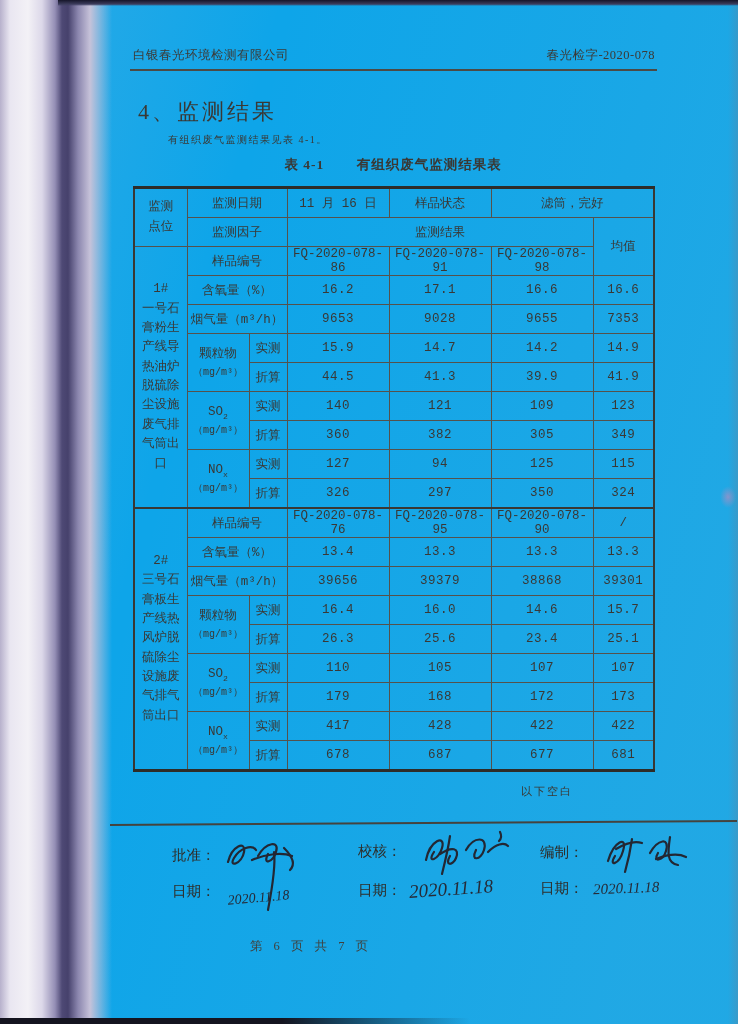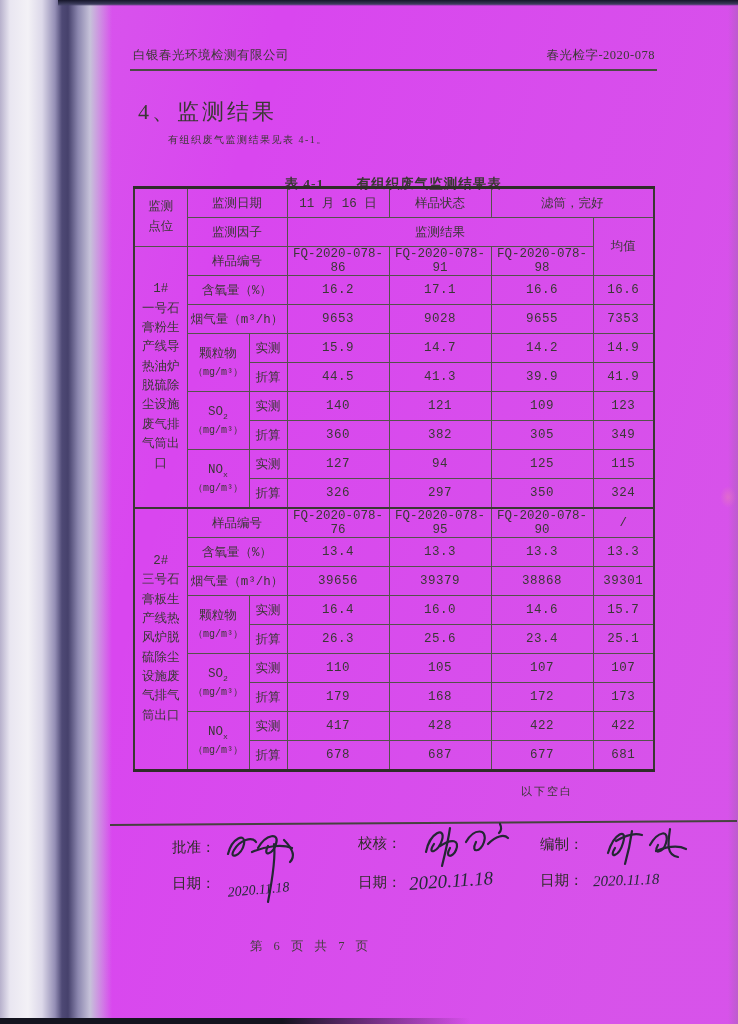--- a/index.html
+++ b/index.html
@@ -1,18 +1,18 @@
 <!DOCTYPE html>
 <html><head>
 <meta charset="utf-8">
 <style>
   html,body { margin:0; padding:0; background:#d9d6cf; }
   .page {
     position:relative; width:738px; height:1024px; overflow:hidden;
-    background:#d946ef;
+    background:#0ea5e9;
     font-family:"Liberation Serif","DejaVu Serif",serif;
     color:#3a3834;
   }
   .shade { position:absolute; inset:0; pointer-events:none;
     background:linear-gradient(105deg, rgba(205,198,215,.16) 0%, rgba(255,255,255,0) 28%, rgba(198,196,188,.10) 88%); }
   
   .binding { position:absolute; left:0; top:0; width:112px; height:1024px;
     background:linear-gradient(to right,#b7b1cc 0,#e9e6f1 10px,#f3f1f6 28px,#dcd8e9 42px,#948eb5 55px,#4e4975 62px,#46416c 68px,#8b86ae 78px,#c6c2d9 90px,rgba(246,244,239,0) 112px); }
   .top-edge { position:absolute; top:0; left:58px; right:0; height:6px;
     background:linear-gradient(to bottom,#16162a,#3d3d5e 70%,rgba(61,61,94,0)); }
@@ -21,21 +21,21 @@
   .right-edge { position:absolute; top:6px; right:0; width:10px; height:1018px;
     background:linear-gradient(to right,rgba(120,118,130,0),rgba(120,118,130,.28)); }
   .artifact-pink { position:absolute; left:720px; top:486px; width:16px; height:22px;
     background:radial-gradient(closest-side,rgba(233,130,180,.5),rgba(233,130,180,0)); }
 
   .doc-header { position:absolute; top:47px; left:133px; width:522px;
     display:flex; justify-content:space-between; font-size:12.5px; letter-spacing:.5px; color:#3c3a36; }
   .header-rule { position:absolute; top:69px; left:130px; width:527px; height:2px; background:#4c4a45; }
   .heading { position:absolute; top:97px; left:138px; font-size:22px; letter-spacing:3px; }
   .intro { position:absolute; top:133px; left:168px; font-size:10px; letter-spacing:1.5px; }
-  .caption { position:absolute; top:175px; left:133px; width:520px; text-align:center;
+  .caption { position:absolute; top:156px; left:133px; width:520px; text-align:center;
     font-weight:bold; font-size:13.5px; letter-spacing:1px; }
   .caption .lbl { margin-right:28px; }
 
   table.t { position:absolute; top:186px; left:133px; width:520px;
     border-collapse:collapse; table-layout:fixed;
     border:2px solid #3a3833; border-top:3px solid #2e2c28; border-bottom:3px solid #2e2c28;font-family:Liberation Mono, monospace; }
   table.t td { border:1px solid #55524c; height:28px; text-align:center; vertical-align:middle;
     font-size:12.5px; padding:0 2px; color:#3a3835; }
   tr.sec td { border-top:2px solid #3a3833; }
   td.pt { font-size:12.5px; line-height:1.55; white-space:pre-line; }
@@ -43,21 +43,21 @@
   td.num { font-size:13px; letter-spacing:.5px; }
   td.pname { line-height:1.5; }
   td.pname .unit { font-size:10px; }
   sub { font-size:.65em; }
 
   .below-blank { position:absolute; top:784px; left:133px; width:440px; text-align:right;
     font-size:11px; letter-spacing:2px; }
   .sign-rule { position:absolute; top:822px; left:110px; width:627px; height:2px;
     background:#45433e; transform:rotate(-.35deg); }
 
-  .sig-block { position:absolute; font-size:14.5px; color:#2f2d29; }
+  .sig-block { position:absolute; font-size:14.5px; color:#2f2d29;margin-top:8px; }
   .sig1 { left:172px; top:838px; } .sig2 { left:358px; top:834px; } .sig3 { left:540px; top:835px; }
   .date-row { margin-top:17px; white-space:nowrap; }
   .hand { font-style:italic; color:#262b38; display:inline-block; }
   .hand1 { font-size:14px; transform:rotate(-5deg) translateY(6px); margin-left:8px; }
   .hand2 { font-size:19px; transform:rotate(-4deg); margin-left:4px; }
   .hand3 { font-size:15px; transform:rotate(-2deg); margin-left:6px; }
   .sigsvg { position:absolute; overflow:visible; }
   .sigsvg path { fill:none; stroke:#232733; stroke-width:2.2; stroke-linecap:round; }
   .s1 { left:50px; top:-12px; } .s2 { left:58px; top:-16px; } .s3 { left:56px; top:-16px; }
 

